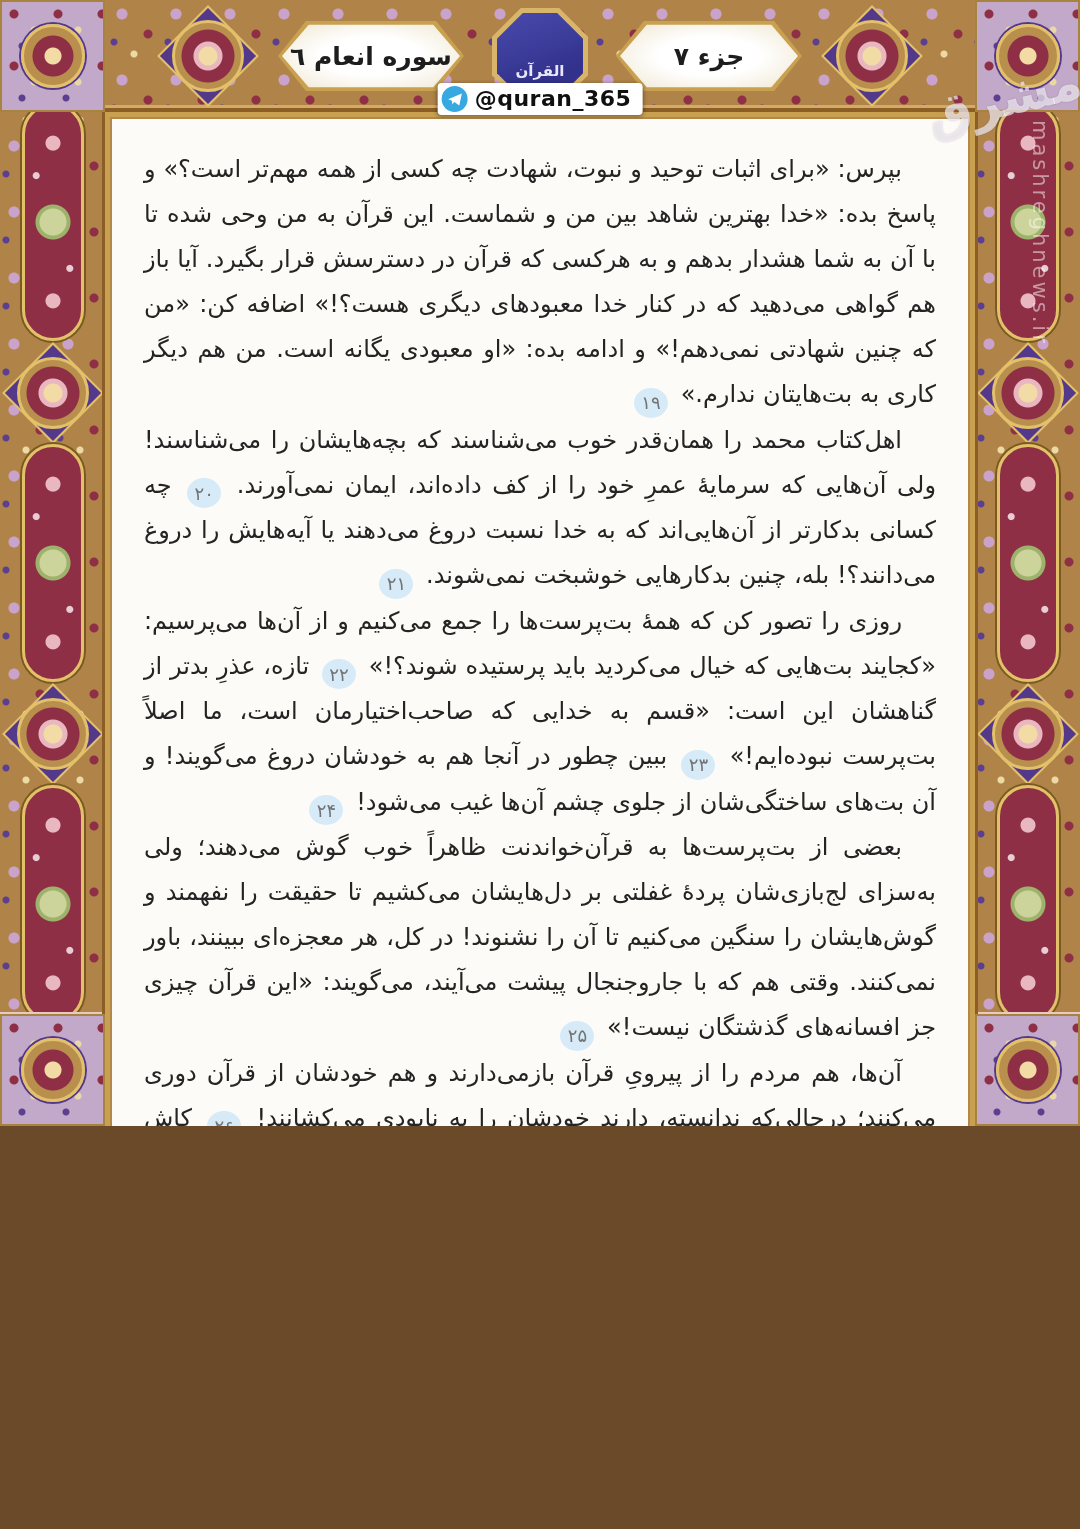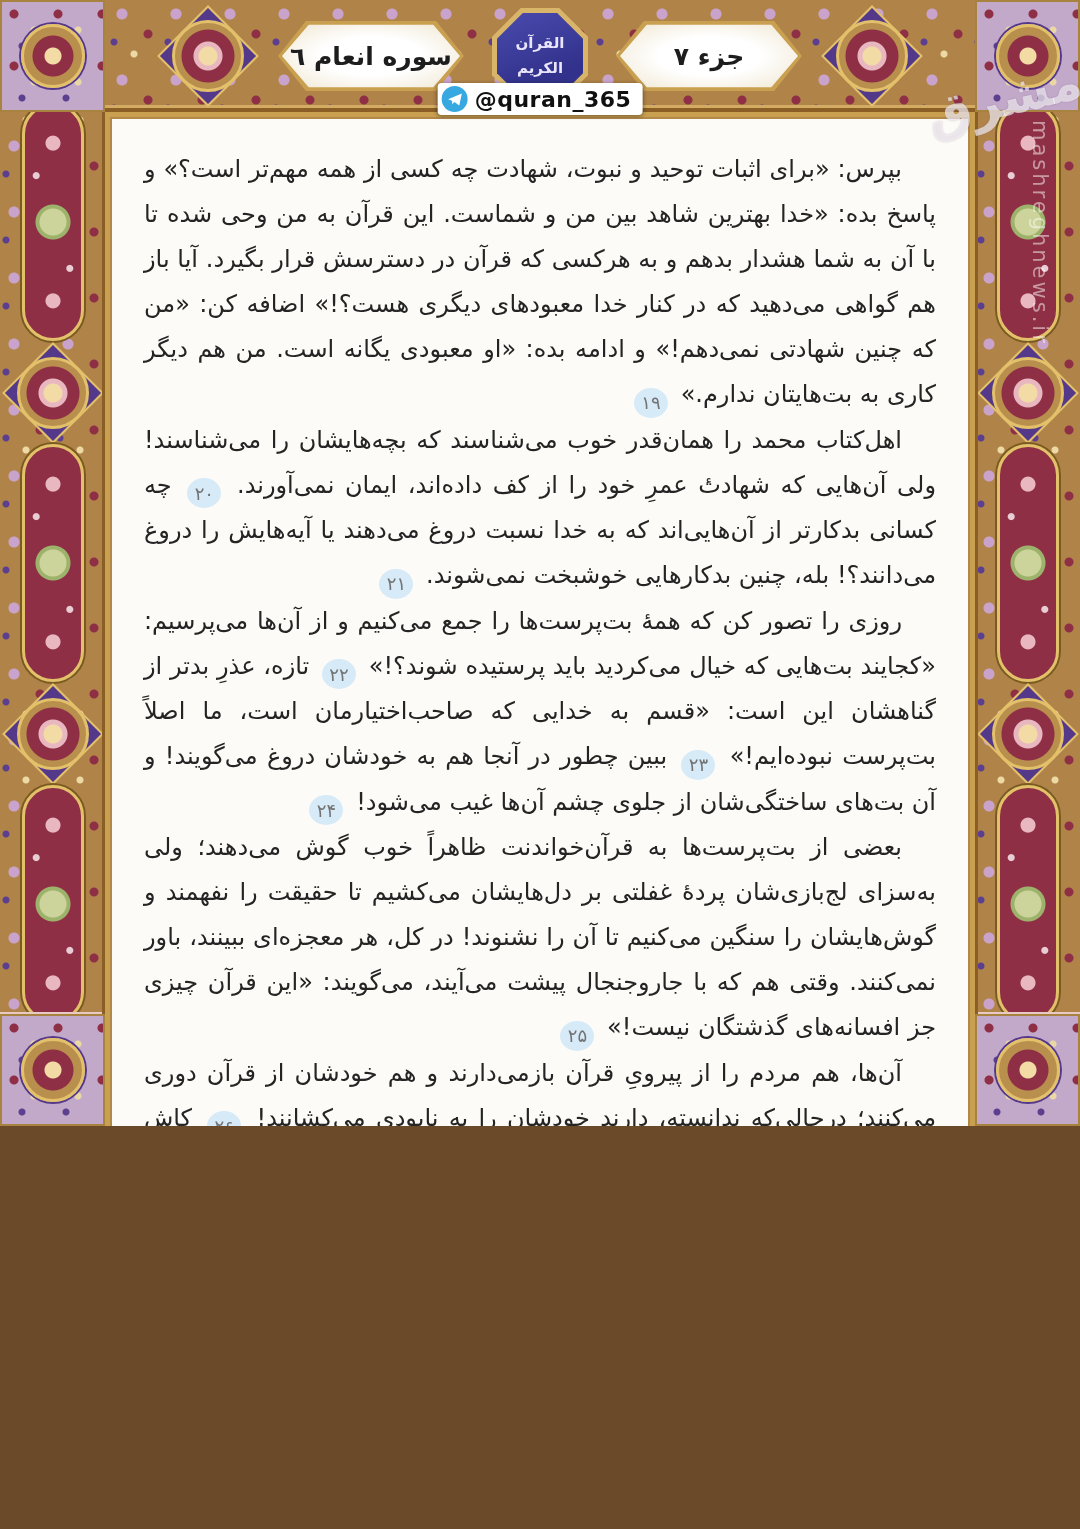--- a/index.html
+++ b/index.html
@@ -74,21 +74,21 @@
     background:radial-gradient(ellipse at center,#ffffff 40%,#efe5cd 100%);
     display:flex;align-items:center;justify-content:center;}
   .head-cartouche .label{font-size:25px;font-weight:bold;color:#1d1d1d;direction:rtl;white-space:nowrap;}
   
   .octagon-outer{position:relative;width:96px;height:96px;flex:0 0 auto;
     clip-path:polygon(30% 0,70% 0,100% 30%,100% 70%,70% 100%,30% 100%,0 70%,0 30%);
     background:#d9b56a;display:flex;align-items:center;justify-content:center;}
   .octagon-inner{position:absolute;inset:5px;
     clip-path:polygon(30% 0,70% 0,100% 30%,100% 70%,70% 100%,30% 100%,0 70%,0 30%);
     background:linear-gradient(160deg,#4a4aae 0%,#32328c 70%);
-    display:flex;flex-direction:column;align-items:center;justify-content:center;gap:8px;}
+    display:flex;flex-direction:column;align-items:center;justify-content:flex-end;gap:2px;}
   .octagon-inner .cal{color:#e9e6fb;font-size:15px;font-weight:bold;line-height:17px;direction:rtl;}
   
   .page-num-medallion{position:relative;width:98px;height:98px;flex:0 0 auto;display:flex;align-items:center;justify-content:center;}
   .page-num-medallion::before{content:'';position:absolute;inset:9px;background:#54398a;transform:rotate(45deg);box-shadow:0 0 0 2px #e3c06a;}
   .page-num-circle{position:relative;width:76px;height:76px;border-radius:50%;
     background:radial-gradient(circle at 40% 32%,#3d52c0 0%,#2c3ea6 55%,#222f86 100%);
     border:3px solid #cfc2e8;box-shadow:0 0 0 3px #c9a050;box-sizing:border-box;
     display:flex;align-items:center;justify-content:center;}
   .page-num-circle .num{color:#f2eff9;font-size:27px;font-weight:bold;direction:rtl;}
   
@@ -99,21 +99,21 @@
     box-shadow:0 0 0 3px #8a5e24, inset 0 0 0 2px #b1874a;
     padding:30px 34px 0 34px;direction:rtl;z-index:2;
   }
   .para{margin:0;text-indent:34px;font-size:24px;line-height:45px;color:#242424;text-align:justify;}
   .verse-badge{display:inline-flex;align-items:center;justify-content:center;
     min-width:30px;height:30px;padding:0 2px;margin:0 5px;border-radius:50%;
     background:#d6eaf8;color:#737373;font-size:18px;font-weight:normal;
     vertical-align:-7px;text-indent:0;}
   
   .tg-badge{position:absolute;top:83px;left:50%;transform:translateX(-50%);z-index:10;
-    display:flex;align-items:center;gap:7px;background:#ffffff;border-radius:4px;
+    display:flex;align-items:flex-start;gap:7px;background:#ffffff;border-radius:4px;
     padding:3px 11px 3px 4px;box-shadow:0 1px 4px rgba(0,0,0,.45);direction:ltr;}
   .tg-icon{width:26px;height:26px;border-radius:50%;background:#38a9e0;display:flex;align-items:center;justify-content:center;flex:0 0 auto;}
   .tg-icon svg{display:block}
   .tg-handle{font-size:22px;font-weight:bold;color:#101010;letter-spacing:.5px;}
   
   .wm-corner{position:absolute;top:70px;right:-4px;z-index:11;width:160px;text-align:center;
     color:rgba(255,255,255,.62);font-size:50px;font-weight:bold;transform:rotate(-14deg);direction:rtl;
     text-shadow:0 0 2px rgba(120,90,130,.4);pointer-events:none;}
   .wm-side{position:absolute;top:120px;right:28px;z-index:11;height:560px;
     writing-mode:vertical-rl;color:rgba(255,255,255,.5);font-size:21px;letter-spacing:3px;
@@ -208,21 +208,21 @@
     </div>
   <div class="corner bl">
       <div class="mini-rosette"></div>
     </div>
   <div class="corner br">
       <div class="mini-rosette"></div>
     </div>
 
   <div class="text-panel">
       <p class="para"><span>بپرس: «برای اثبات توحید و نبوت، شهادت چه کسی از همه مهم‌تر است؟» و پاسخ بده: «خدا بهترین شاهد بین من و شماست. این قرآن به من وحی شده تا با آن به شما هشدار بدهم و به هرکسی که قرآن در دسترسش قرار بگیرد. آیا باز هم گواهی می‌دهید که در کنار خدا معبودهای دیگری هست؟!» اضافه کن: «من که چنین شهادتی نمی‌دهم!» و ادامه بده: «او معبودی یگانه است. من هم دیگر کاری به بت‌هایتان ندارم.»</span> <span class="verse-badge">١٩</span> </p>
-      <p class="para"><span>اهل‌کتاب محمد را همان‌قدر خوب می‌شناسند که بچه‌هایشان را می‌شناسند! ولی آن‌هایی که شهادتٔ عمرِ خود را از کف داده‌اند، ایمان نمی‌آورند.</span> <span class="verse-badge">٢٠</span> <span>چه کسانی بدکارتر از آن‌هایی‌اند که به خدا نسبت دروغ می‌دهند یا آیه‌هایش را دروغ می‌دانند؟! بله، چنین بدکارهایی خوشبخت نمی‌شوند.</span> <span class="verse-badge">٢١</span> </p>
+      <p class="para"><span>اهل‌کتاب محمد را همان‌قدر خوب می‌شناسند که بچه‌هایشان را می‌شناسند! ولی آن‌هایی که سرمایهٔ عمرِ خود را از کف داده‌اند، ایمان نمی‌آورند.</span> <span class="verse-badge">٢٠</span> <span>چه کسانی بدکارتر از آن‌هایی‌اند که به خدا نسبت دروغ می‌دهند یا آیه‌هایش را دروغ می‌دانند؟! بله، چنین بدکارهایی خوشبخت نمی‌شوند.</span> <span class="verse-badge">٢١</span> </p>
       <p class="para"><span>روزی را تصور کن که همهٔ بت‌پرست‌ها را جمع می‌کنیم و از آن‌ها می‌پرسیم: «کجایند بت‌هایی که خیال می‌کردید باید پرستیده شوند؟!»</span> <span class="verse-badge">٢٢</span> <span>تازه، عذرِ بدتر از گناهشان این است: «قسم به خدایی که صاحب‌اختیارمان است، ما اصلاً بت‌پرست نبوده‌ایم!»</span> <span class="verse-badge">٢٣</span> <span>ببین چطور در آنجا هم به خودشان دروغ می‌گویند! و آن بت‌های ساختگی‌شان از جلوی چشم آن‌ها غیب می‌شود!</span> <span class="verse-badge">٢۴</span> </p>
       <p class="para"><span>بعضی از بت‌پرست‌ها به قرآن‌خواندنت ظاهراً خوب گوش می‌دهند؛ ولی به‌سزای لج‌بازی‌شان پردهٔ غفلتی بر دل‌هایشان می‌کشیم تا حقیقت را نفهمند و گوش‌هایشان را سنگین می‌کنیم تا آن را نشنوند! در کل، هر معجزه‌ای ببینند، باور نمی‌کنند. وقتی هم که با جاروجنجال پیشت می‌آیند، می‌گویند: «این قرآن چیزی جز افسانه‌های گذشتگان نیست!»</span> <span class="verse-badge">٢۵</span> </p>
       <p class="para"><span>آن‌ها، هم مردم را از پیرویِ قرآن بازمی‌دارند و هم خودشان از قرآن دوری می‌کنند؛ درحالی‌که ندانسته، دارند خودشان را به نابودی می‌کشانند!</span> <span class="verse-badge">٢۶</span> <span>کاش وقتی لبِ پرتگاه جهنم نگهشان می‌دارند، می‌دیدی که آرزو می‌کنند: «ای‌کاش به دنیا برمان می‌گرداندند و آیه‌های خدا را دروغ نمی‌دانستیم و جزوِ مؤمنان می‌شدیم!»</span> <span class="verse-badge">٢٧</span> </p>
     </div>
 
   <div class="tg-badge">
     <span class="tg-icon">
       <svg width="15" height="13" viewBox="0 0 15 13">
           <path d="M0.5 6.2 L14.2 0.4 L11.6 12.4 L6.8 9.0 L4.6 11.2 L4.4 7.8 Z" fill="#ffffff"></path>
         </svg>

